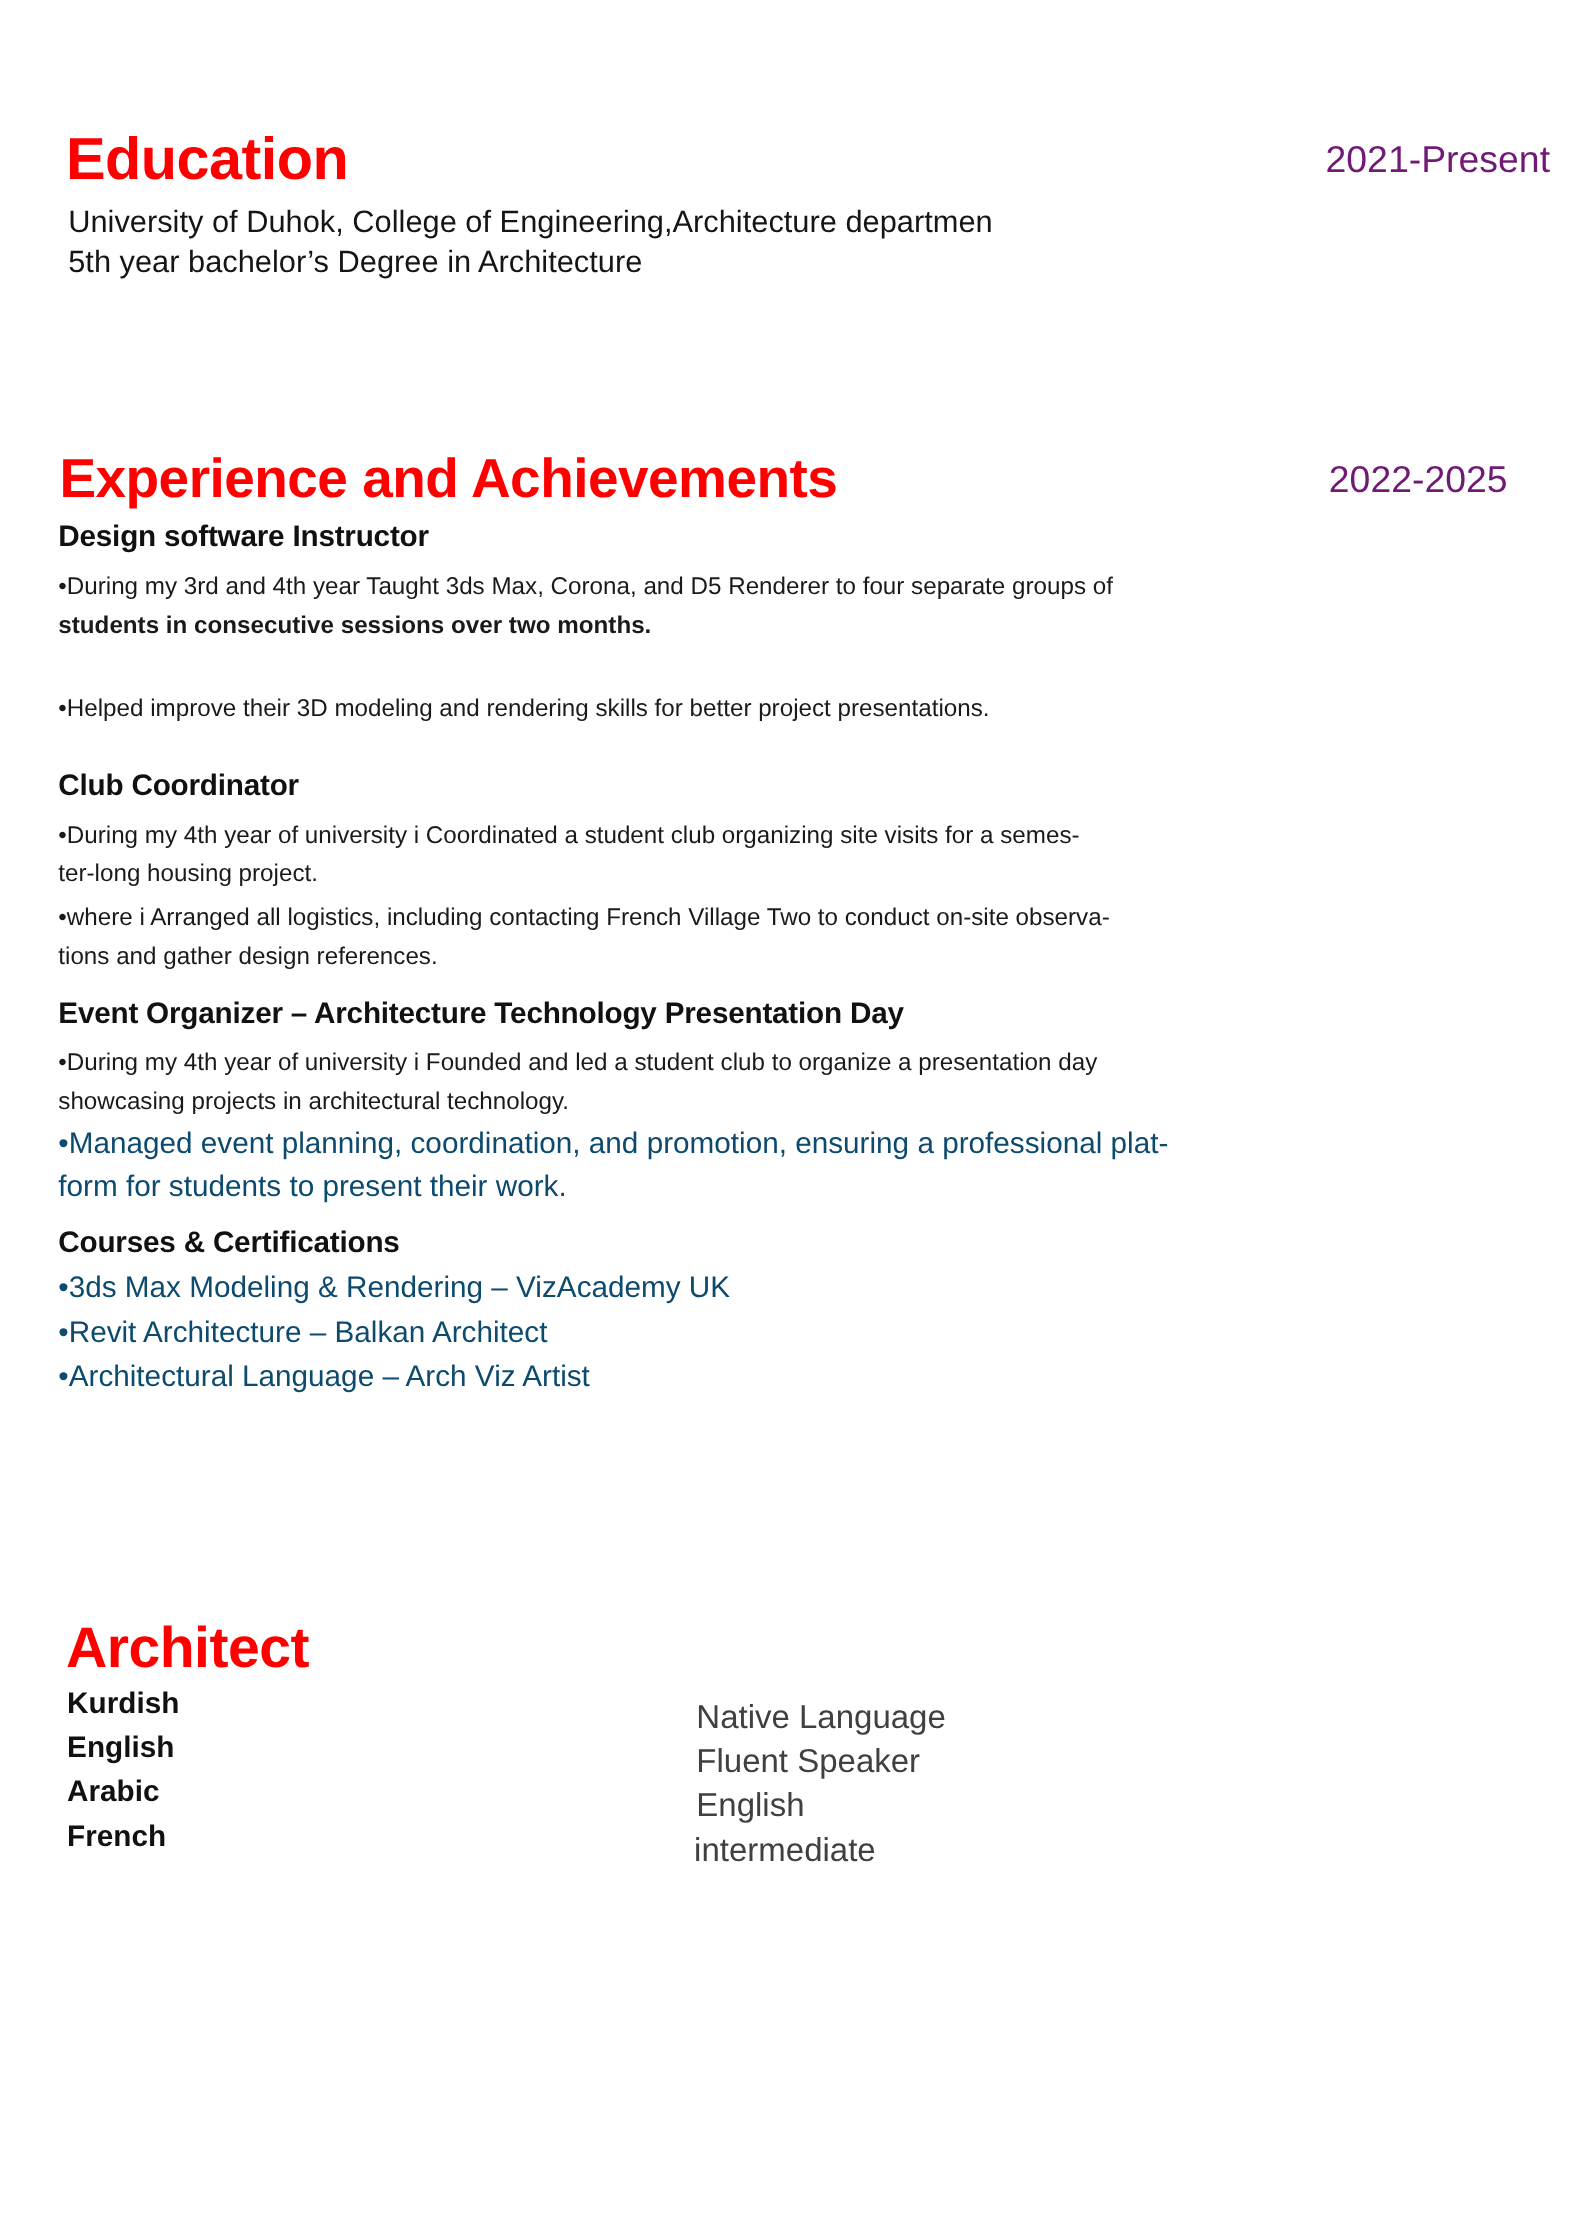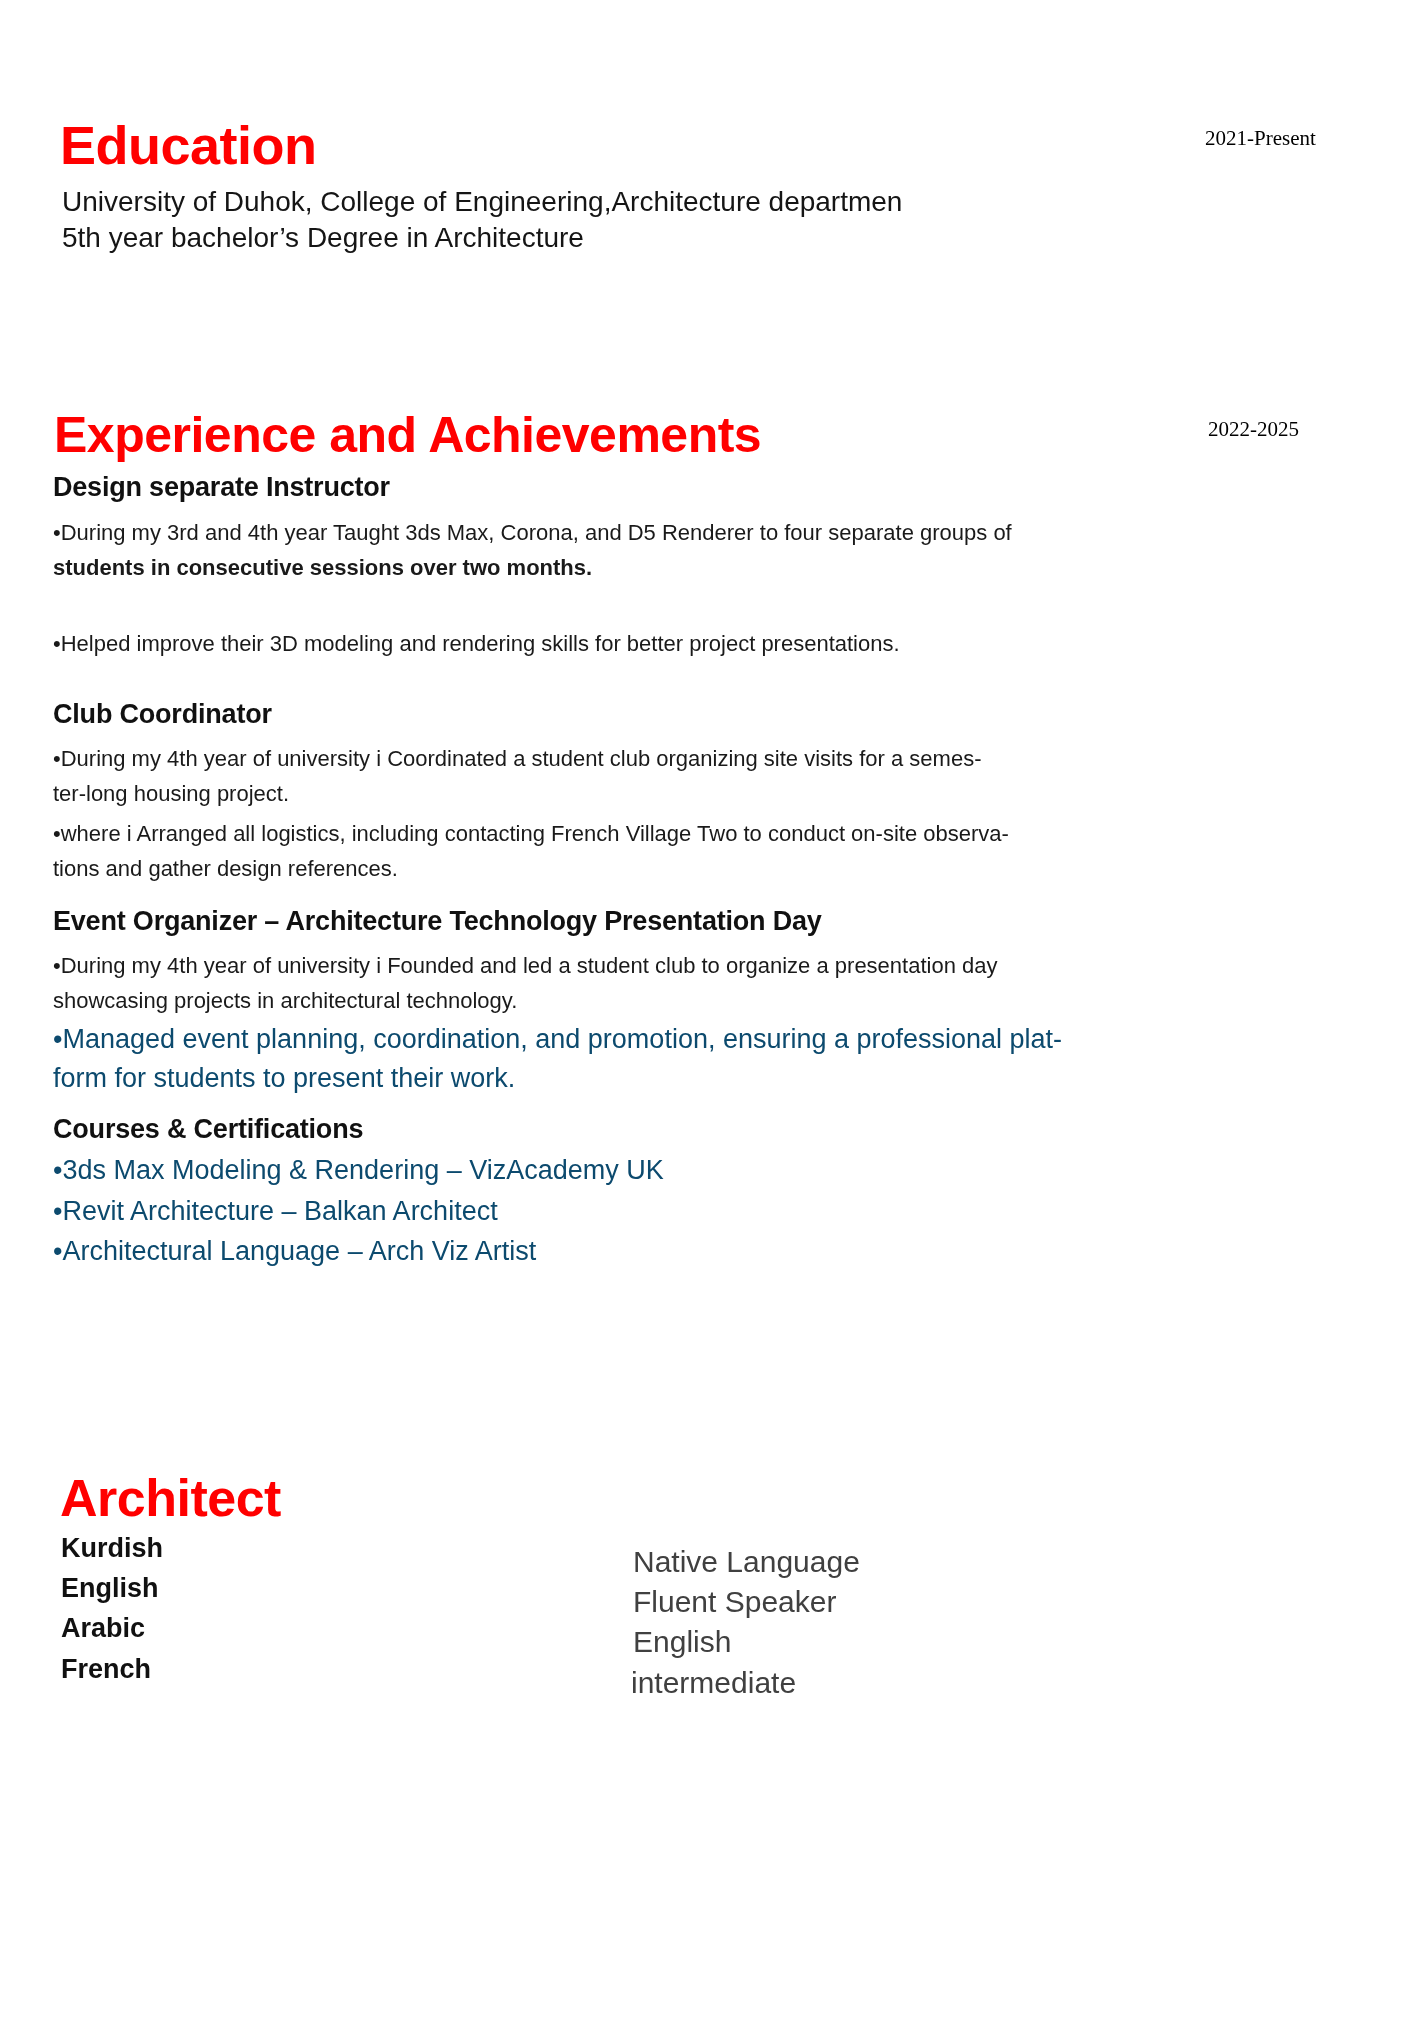--- a/index.html
+++ b/index.html
@@ -17,21 +17,21 @@
     }
     .abs { position: absolute; white-space: nowrap; line-height: 1; }
     .h-red {
       color: #ff0000;
       font-weight: bold;
       letter-spacing: -0.5px;
     }
     .h-edu { font-size: 54px; }
     .h-exp { font-size: 50px; }
     .h-lang { font-size: 52px; }
-    .date { font-size: 21px; color: #000000; font-family: Liberation Serif, serif; }
+    .date { font-size: 34px; color: #701a75; }
     .edu-line { font-size: 28px; color: #151515; }
     .sub { font-size: 27px; font-weight: bold; color: #111; letter-spacing: -0.2px; }
     .body-sm { font-size: 22px; color: #1a1a1a; }
     .body-lg { font-size: 27px; color: #0c4a6e; }
     .lang-name { font-size: 27px; font-weight: bold; color: #111; }
     .lang-level { font-size: 30px; color: #404040; margin-top: 12px; }
   </style>
 </head>
 <body>
 
@@ -40,21 +40,21 @@
   <div class="abs date" style="left:1205px; top:128px;">2021-Present</div>
   <div class="abs edu-line" style="left:62px; top:188px;">University of Duhok, College of Engineering,Architecture departmen</div>
   <div class="abs edu-line" style="left:62px; top:224px;">5th year bachelor’s Degree in Architecture</div>
 </section>
 
 <section>
   <h1 class="abs h-red h-exp" style="left:54px; top:410px; margin:0;">Experience and Achievements</h1>
   <div class="abs date" style="left:1208px; top:419px;">2022-2025</div>
 
   <div>
-    <div class="abs sub" style="left:53px; top:474px;">Design separate Instructor</div>
+    <div class="abs sub" style="left:53px; top:474px;">Design software Instructor</div>
     <div class="abs body-sm" style="left:53px; top:522px;">•During my 3rd and 4th year Taught 3ds Max, Corona, and D5 Renderer to four separate groups of</div>
     <div class="abs body-sm" style="left:53px; top:557px;font-weight:bold;">students in consecutive sessions over two months.</div>
     <div class="abs body-sm" style="left:53px; top:633px;">•Helped improve their 3D modeling and rendering skills for better project presentations.</div>
   </div>
 
   <div>
     <div class="abs sub" style="left:53px; top:701px;">Club Coordinator</div>
     <div class="abs body-sm" style="left:53px; top:748px;">•During my 4th year of university i Coordinated a student club organizing site visits for a semes-</div>
     <div class="abs body-sm" style="left:53px; top:783px;">ter-long housing project.</div>
     <div class="abs body-sm" style="left:53px; top:823px;">•where i Arranged all logistics, including contacting French Village Two to conduct on-site observa-</div>

